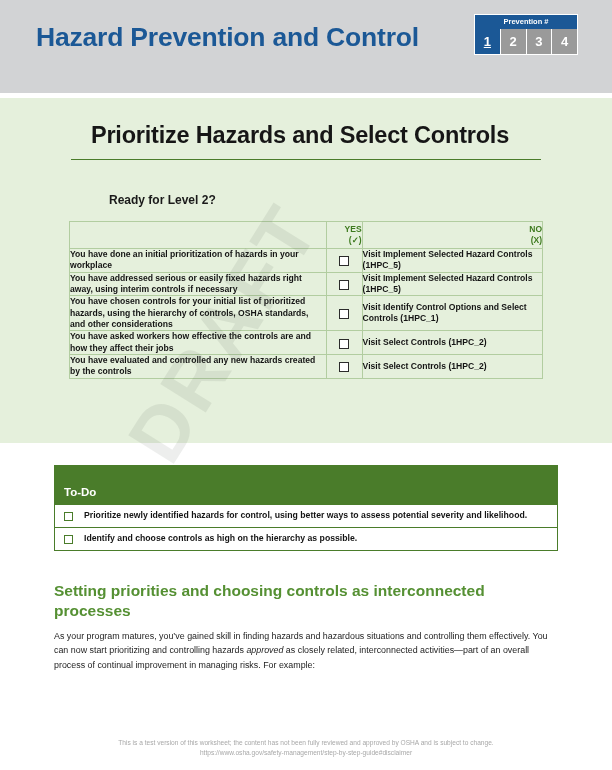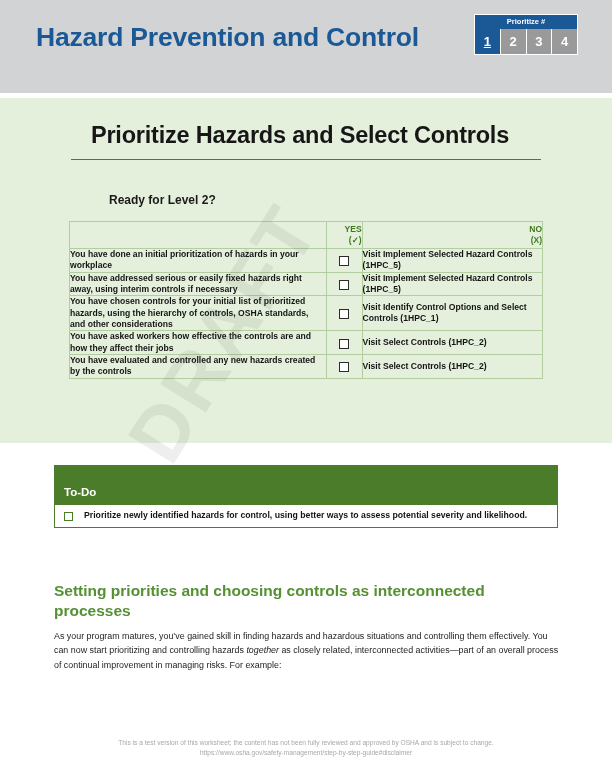--- a/index.html
+++ b/index.html
@@ -242,21 +242,21 @@
     color: #a8a8a8;
   }
 </style>
 </head>
 <body>
 
 <div id="header-band">
   <div id="page-title">Hazard Prevention and Control</div>
 
   <div id="worksheet-widget">
-    <div id="worksheet-label">Prioritize #</div>
+    <div id="worksheet-label">Prevention #</div>
     <div id="worksheet-tabs">
       <div class="ws-tab active">1</div>
       <div class="ws-tab">2</div>
       <div class="ws-tab">3</div>
       <div class="ws-tab">4</div>
     </div>
   </div>
 </div>
 
 <div id="green-panel">
@@ -315,21 +315,25 @@
 
 <div id="watermark">DRAFT</div>
 
 <div id="todo-box">
   <div id="todo-header">To-Do</div>
 
   <div class="todo-row">
     <span class="todo-chk"></span>
     <span class="todo-text">Prioritize newly identified hazards for control, using better ways to assess potential severity and likelihood.</span>
   </div>
+  <div class="todo-row">
+    <span class="todo-chk"></span>
+    <span class="todo-text">Identify and choose controls as high on the hierarchy as possible.</span>
+  </div>
 </div>
 
 <div id="body-heading">Setting priorities and choosing controls as interconnected processes</div>
-<div id="body-paragraph"><span>As your program matures, you’ve gained skill in finding hazards and hazardous situations and controlling them effectively. You can now start prioritizing and controlling hazards </span><span class="em">together</span><span> as closely related, interconnected activities—part of an overall process of continual improvement in managing risks. For example:</span></div>
+<div id="body-paragraph"><span>As your program matures, you’ve gained skill in finding hazards and hazardous situations and controlling them effectively. You can now start prioritizing and controlling hazards </span><span class="em">approved</span><span> as closely related, interconnected activities—part of an overall process of continual improvement in managing risks. For example:</span></div>
 
 <div id="footer">
   <div>This is a test version of this worksheet; the content has not been fully reviewed and approved by OSHA and is subject to change.</div>
   <div>https://www.osha.gov/safety-management/step-by-step-guide#disclaimer</div>
 </div>
 
 </body></html>

